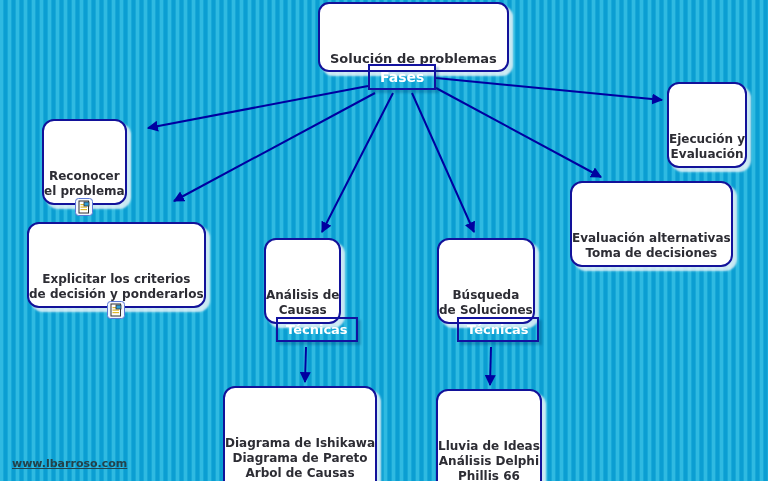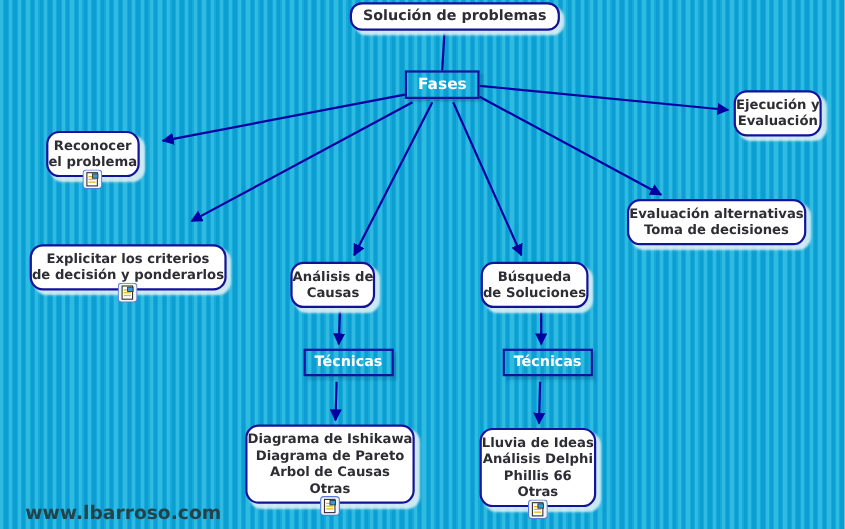--- a/index.html
+++ b/index.html
@@ -26,21 +26,21 @@
     border:2px solid #12129a;
     border-radius:12px;
     padding:4px 0;
     box-shadow:4px 4px 2px rgba(235,244,248,0.85);
     color:#2d2d34;
     font-weight:bold;
     font-size:12px;
     line-height:1.25;
     text-align:center;
   }
-  .concept .lbl{white-space:pre-line;}
+  .concept .lbl{white-space:pre-line;margin-top:44px;}
   .title{font-size:13px;padding:3px 10px;border-radius:11px;}
   .link-label{
     background:transparent;
     border:2px solid #1212a0;
     color:#ffffff;
     font-weight:bold;
     font-size:13px;
     padding:3px 8px;
     text-align:center;
     box-shadow:3px 3px 2px rgba(0,70,110,0.28);
@@ -50,23 +50,24 @@
   .res-icon{
     position:absolute;
     left:50%;bottom:-13px;
     transform:translateX(-50%);
     width:18px;height:18px;
     display:block;
     cursor:pointer;
   }
   .watermark{
     position:absolute;z-index:2;
-    left:23px;top:457px;
-    font-size:17px;font-weight:bold;
+    left:12px;top:457px;
+    font-size:11px;font-weight:bold;
     color:#24424a;
+    text-decoration:underline;
   }
 </style>
 </head>
 <body>
 
 <div class="canvas">
 
   <svg class="wires" width="768" height="481">
     <defs>
       <marker id="arw" viewBox="0 0 10 10" refX="9" refY="5" markerWidth="5.5" markerHeight="5.5" orient="auto">

